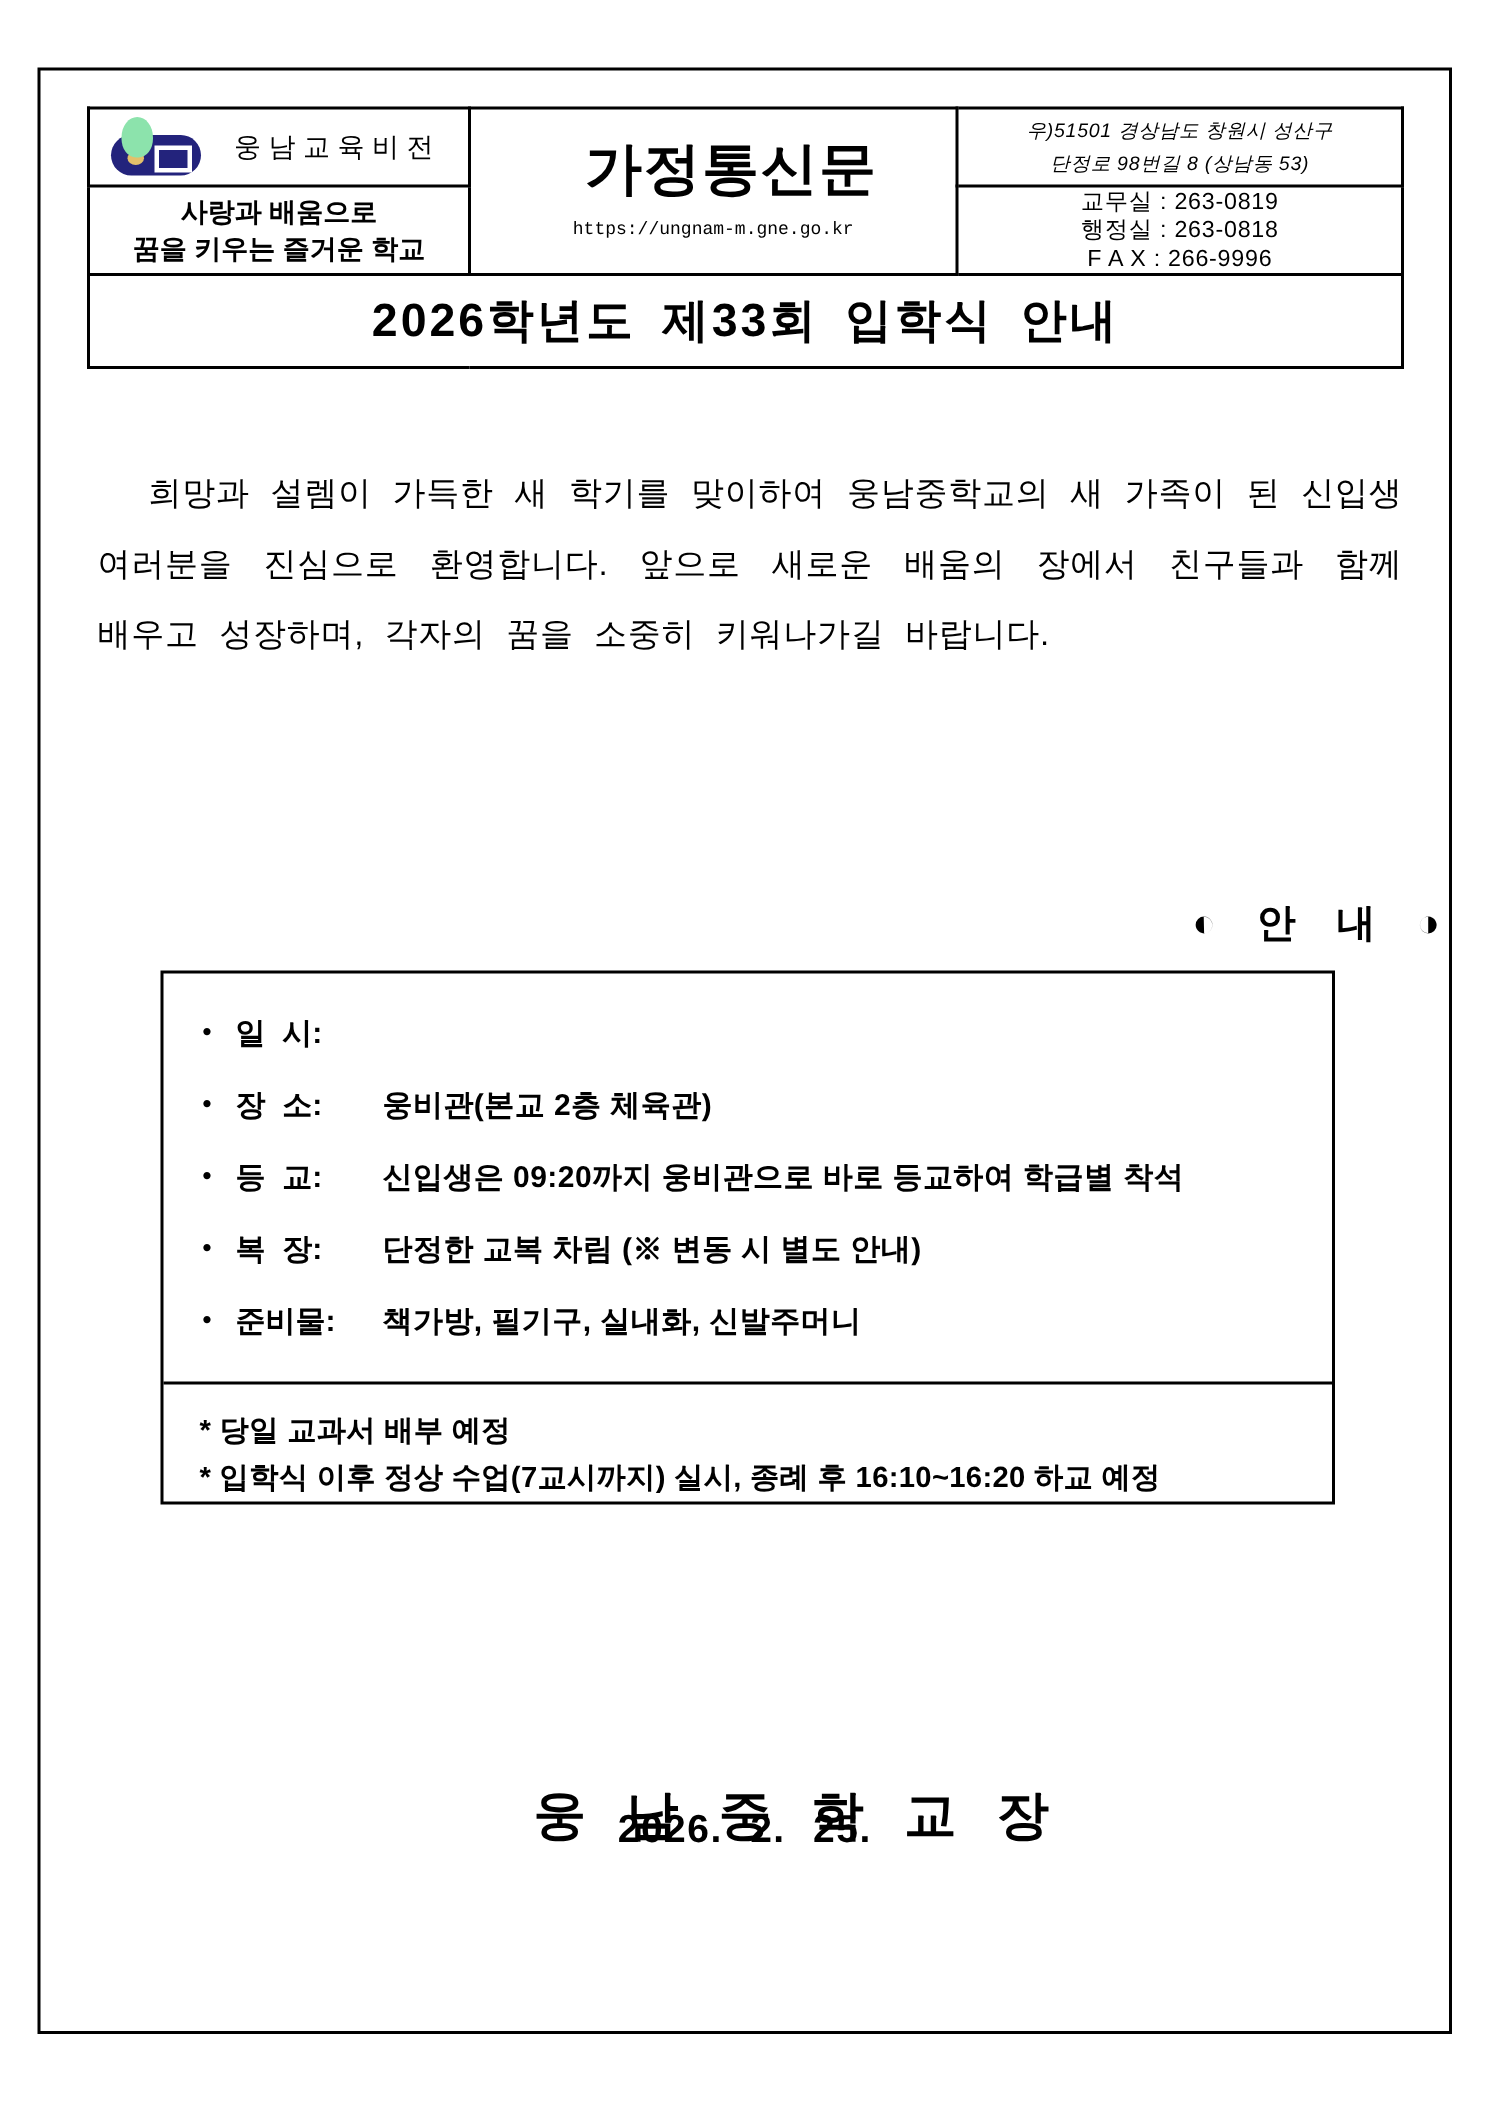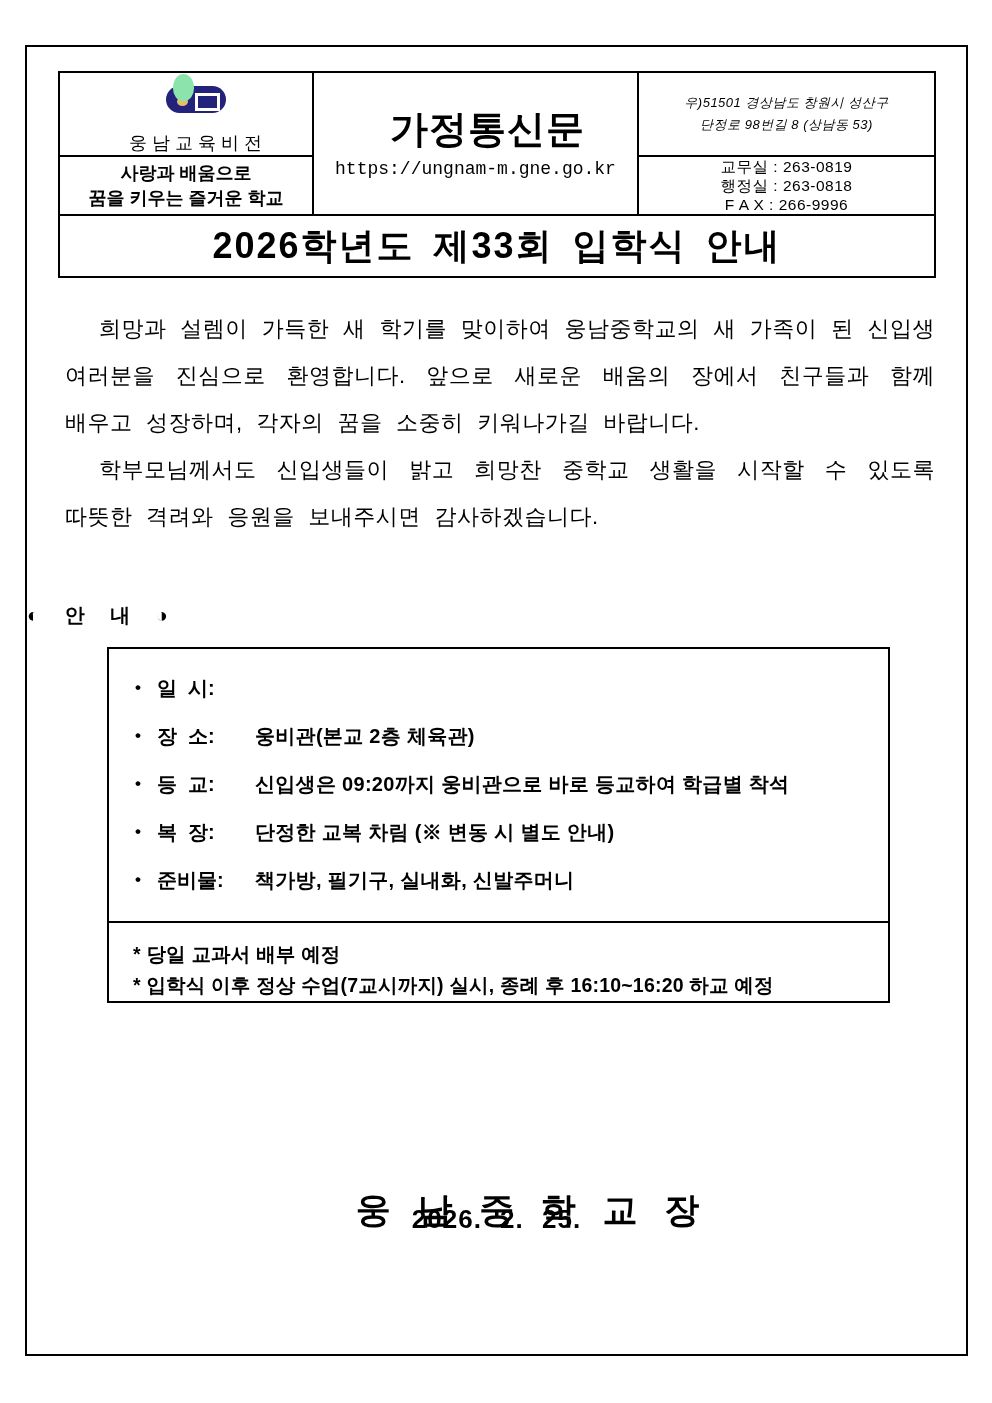--- a/index.html
+++ b/index.html
@@ -34,21 +34,21 @@
   table.header-table td {
     border: 2px solid #000;
     padding: 0;
     vertical-align: middle;
     text-align: center;
     overflow: hidden;
   }
   .logo-cell { height: 50px; }
   .logo-cell .cell-inner {
     display: flex; align-items: center; justify-content: flex-start;
-    padding-left: 24px; gap: 16px; flex-direction: column;
+    padding-left: 12px; gap: 16px;
   }
   .vision-label { font-size: 18px; letter-spacing: 5px; font-weight: 500; white-space: nowrap; }
 
   .logo { position: relative; width: 68px; height: 42px; flex: 0 0 auto; }
   .logo-pill {
     position: absolute; left: 2px; top: 13px; width: 60px; height: 27px;
     border-radius: 14px;
   }
   .logo-rect {
     position: absolute; left: 31px; top: 20px; width: 19px; height: 12px;
@@ -61,27 +61,27 @@
   .logo-seed {
     position: absolute; left: 13px; top: 24px; width: 11px; height: 9px;
     border-radius: 50%;
   }
 
   .motto-cell { height: 55px; font-size: 18px; font-weight: 600; line-height: 25px; }
   .doctype-cell { }
   .doctype-title { font-size: 38px; font-weight: 800; letter-spacing: 1px; line-height: 46px; padding-top: 4px; padding-left: 24px; }
   .doctype-url {
     font-family: "Liberation Mono", "DejaVu Sans Mono", monospace;
-    font-size: 18px; line-height: 34px;
+    font-size: 12px; line-height: 34px;
   }
   .address-cell { font-size: 13px; line-height: 22px; letter-spacing: 0.5px; font-style: italic; }
   .phone-cell { font-size: 15.5px; line-height: 19px; letter-spacing: 0.5px; }
   .title-row-cell { height: 60px; }
   .doc-main-title {
-    font-size: 36px; font-weight: 800; letter-spacing: 2px; word-spacing: 7px;
+    font-size: 31px; font-weight: 800; letter-spacing: 2px; word-spacing: 7px;
   }
 
   
   .para {
     position: absolute;
     left: 38px;
     width: 870px;
     font-size: 22px;
     font-weight: 500;
     line-height: 47px;
@@ -91,22 +91,22 @@
     letter-spacing: 0.5px;
     word-break: keep-all;
   }
   .para1 { top: 258px; }
   .para2 { top: 399px; }
 
   .section-heading {
     position: absolute;
     top: 553px;
     left: 0; width: 100%;
-    text-align: left;
-    font-size: 20px;
+    text-align: right;
+    font-size: 26px;
     font-weight: 700;
     letter-spacing: 6px;
     word-spacing: 8px;
     line-height: 30px;
   }
 
   
   .info-box {
     position: absolute;
     left: 80px;
@@ -213,21 +213,20 @@
     </tr>
     <tr>
       <td class="title-row-cell" colspan="3">
         <div class="doc-main-title">2026학년도 제33회 입학식 안내</div>
       </td>
     </tr>
   </tbody>
     </table>
 
   <div class="para para1">희망과 설렘이 가득한 새 학기를 맞이하여 웅남중학교의 새 가족이 된 신입생 여러분을 진심으로 환영합니다. 앞으로 새로운 배움의 장에서 친구들과 함께 배우고 성장하며, 각자의 꿈을 소중히 키워나가길 바랍니다.</div>
-  <div class="para para2">학부모님께서도 신입생들이 밝고 희망찬 중학교 생활을 시작할 수 있도록 따뜻한 격려와 응원을 보내주시면 감사하겠습니다.</div>
 
   <div class="section-heading">◐ 안  내 ◑</div>
 
   <div class="info-box">
     <div class="info-items">
 
       <div class="info-item">
         <span class="bullet">•</span>
         <span class="item-label">일  시:</span>
       </div>

